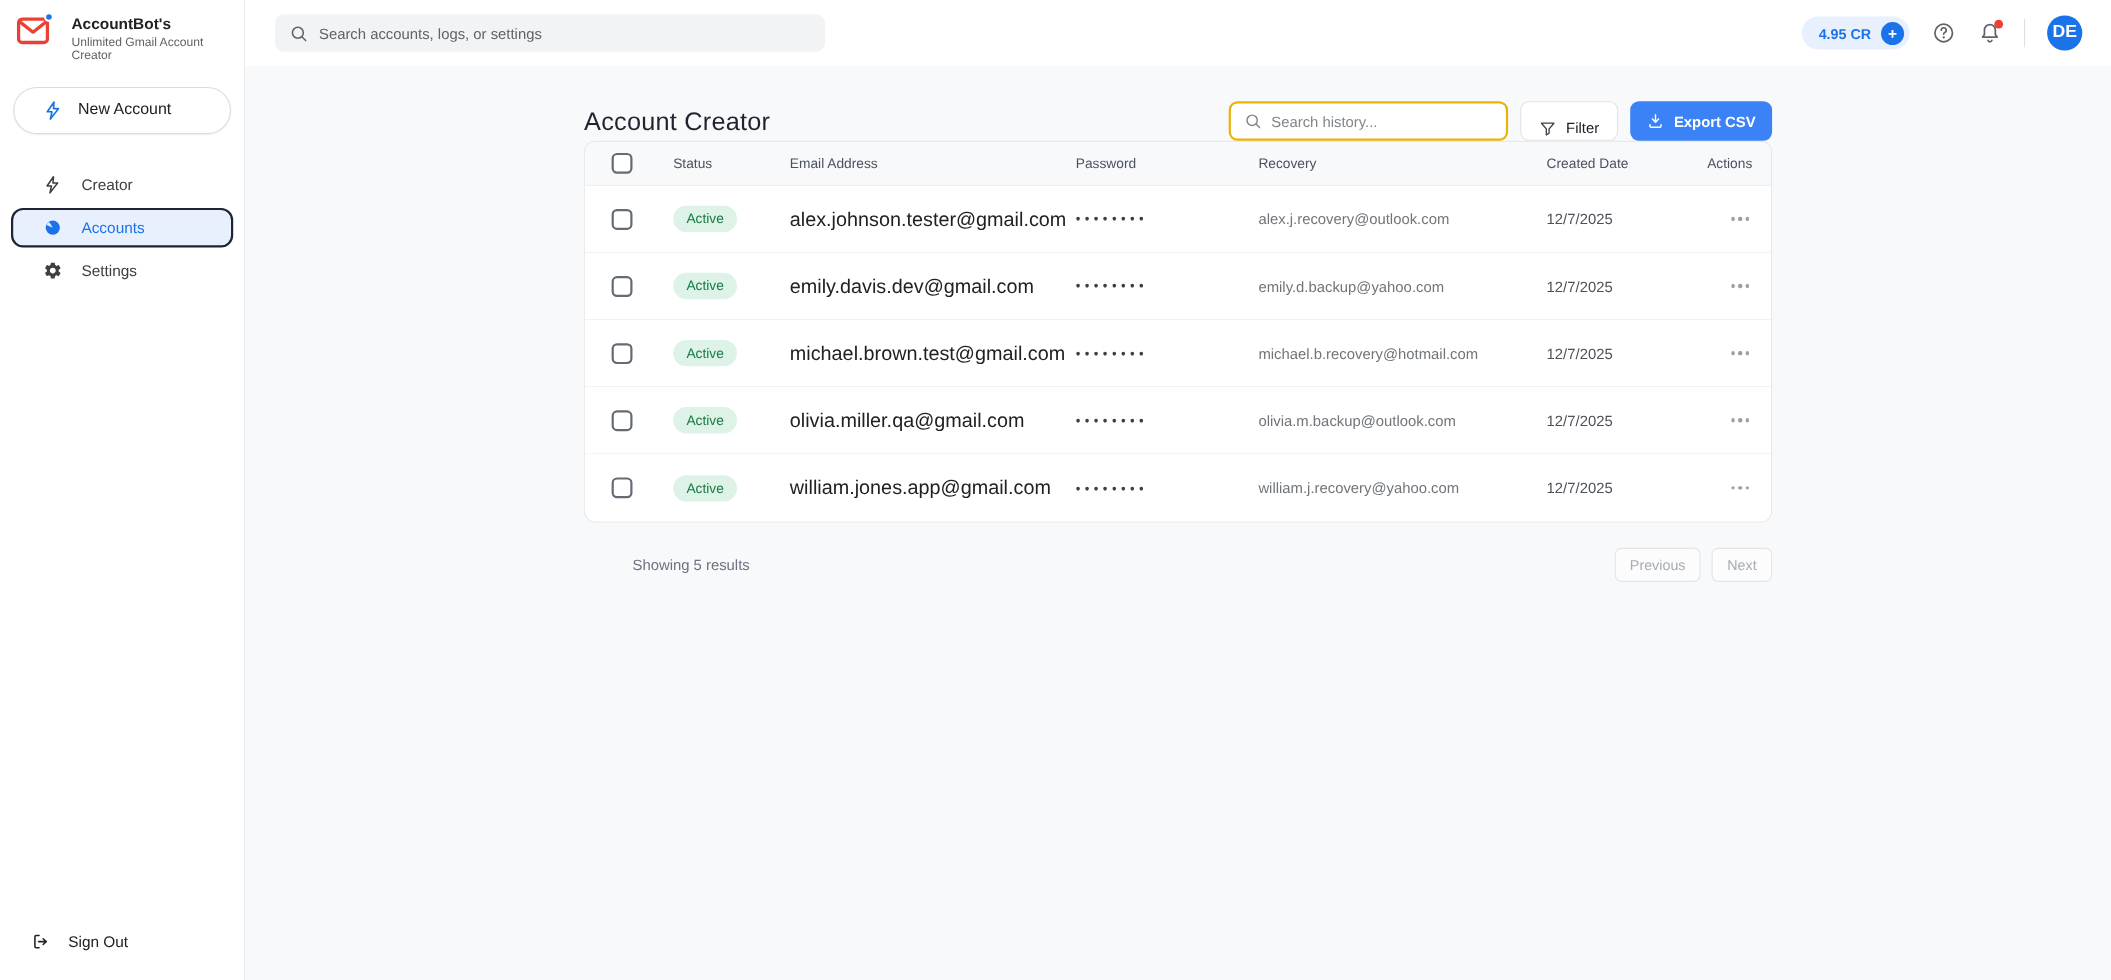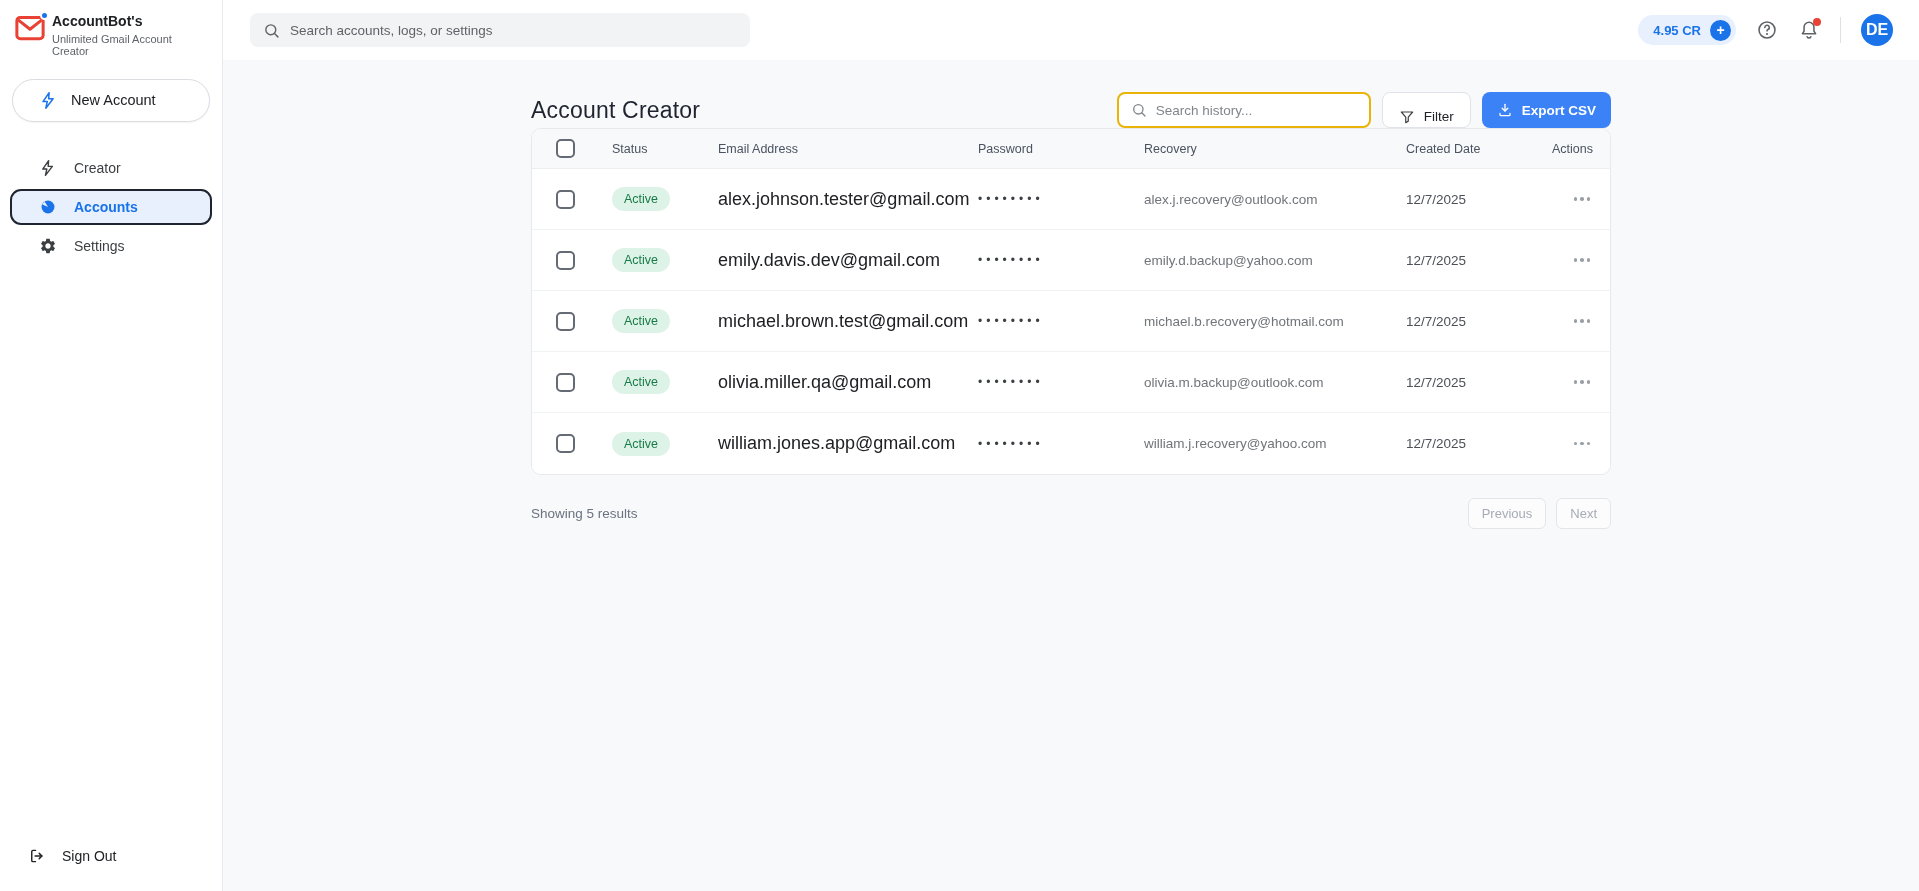--- a/index.html
+++ b/index.html
@@ -2,32 +2,32 @@
 <html><head>
 <meta charset="utf-8">
 <style>
   * { margin:0; padding:0; box-sizing:border-box; }
   html,body { width:1919px; height:891px; }
   body { font-family:"Liberation Sans", sans-serif; background:#fff; overflow:hidden; color:#202124; }
   .app { display:flex; width:1919px; height:891px; }
 
   
   .sidebar { width:223px; min-width:223px; background:#fff; border-right:1px solid #e8eaed; display:flex; flex-direction:column; }
-  .logo-row { display:flex; align-items:flex-start; gap:7px; padding:13px 14px 6px 15px; }
+  .logo-row { display:flex; align-items:flex-start; gap:20px; padding:13px 14px 6px 15px; }
   .logo-wrap { position:relative; width:30px; height:26px; flex:0 0 auto; margin-top:2px; }
   .logo-dot { position:absolute; top:-4px; right:-4px; width:9px; height:9px; border-radius:50%; background:#1a73e8; border:2px solid #fff; }
   .brand-name { font-size:14px; font-weight:bold; color:#202124; line-height:1.25; }
   .brand-sub { font-size:11px; color:#5f6368; margin-top:2px; }
 
   .new-account-btn { margin:16px 12px 0 12px; height:43px; border-radius:22px; border:1px solid #dadce0; background:#fff; display:flex; align-items:center; gap:13px; padding:0 26px; font-size:14.5px; color:#202124; cursor:pointer; box-shadow:0 1px 2px rgba(60,64,67,0.06); font-family:inherit; }
 
   .nav { margin-top:28px; display:flex; flex-direction:column; gap:3px; padding:0 10px; }
   .nav-item { display:flex; align-items:center; gap:16px; height:36px; padding:0 26px; border-radius:11px; font-size:14px; color:#3c4043; border:2px solid transparent; cursor:pointer; }
   .nav-item .nicon { display:flex; width:20px; justify-content:center; color:#3c4043; }
-  .nav-item.active { background:#e8f0fe; border-color:#1f2430; color:#1a73e8; font-weight:700; }
+  .nav-item.active { background:#e8f0fe; border-color:#1f2430; color:#1a73e8; font-weight:400; }
 
   .signout { margin-top:auto; margin-bottom:16px; display:flex; align-items:center; gap:16px; padding:10px 28px; font-size:14px; color:#202124; cursor:pointer; }
 
   
   .right { flex:1; display:flex; flex-direction:column; min-width:0; }
   .topbar { height:60px; background:#fff; display:flex; align-items:center; padding:0 26px 0 27px; }
   .topbar-search { width:500px; height:34px; background:#f1f3f4; border-radius:8px; display:flex; align-items:center; gap:10px; padding:0 13px; }
   .topbar-search input, .history-search input { border:none; outline:none; background:transparent; font-family:inherit; font-size:13.5px; color:#202124; flex:1; }
   .topbar-search input::placeholder { color:#5f6368; }
   .history-search input::placeholder { color:#80868b; }
@@ -60,21 +60,21 @@
   .cell-status { padding-left:14px; }
   .badge { display:inline-flex; background:#def3e7; color:#197a47; font-size:12.5px; padding:5px 12px; border-radius:999px; }
   .cell-email { font-size:18px; color:#202124; font-weight:500; }
   .cell-password { font-size:12px; letter-spacing:4px; color:#3c4043; }
   .cell-recovery { font-size:13.5px; color:#70757a; }
   .cell-date { font-size:13.5px; color:#4c5158; }
   .cell-actions { display:flex; justify-content:center; }
   .dots { display:flex; gap:3px; cursor:pointer; padding:6px 2px; background:none; border:none; }
   .dots i { width:3.5px; height:3.5px; border-radius:50%; background:#9aa0a6; }
 
-  .table-footer { display:flex; align-items:center; margin-top:23px; }
+  .table-footer { display:flex; align-items:center; margin-top:23px;margin-left:44px; }
   .summary { font-size:13.5px; color:#6b7280; }
   .pager { margin-left:auto; display:flex; gap:10px; }
   .pager button { height:31px; padding:0 13px; border:1px solid #e3e6e9; background:#fcfcfd; border-radius:6px; font-size:13px; color:#a6acb4; cursor:pointer; font-family:inherit; }
 </style>
 </head>
 <body>
 
 <div class="app">
 
   <aside class="sidebar">

